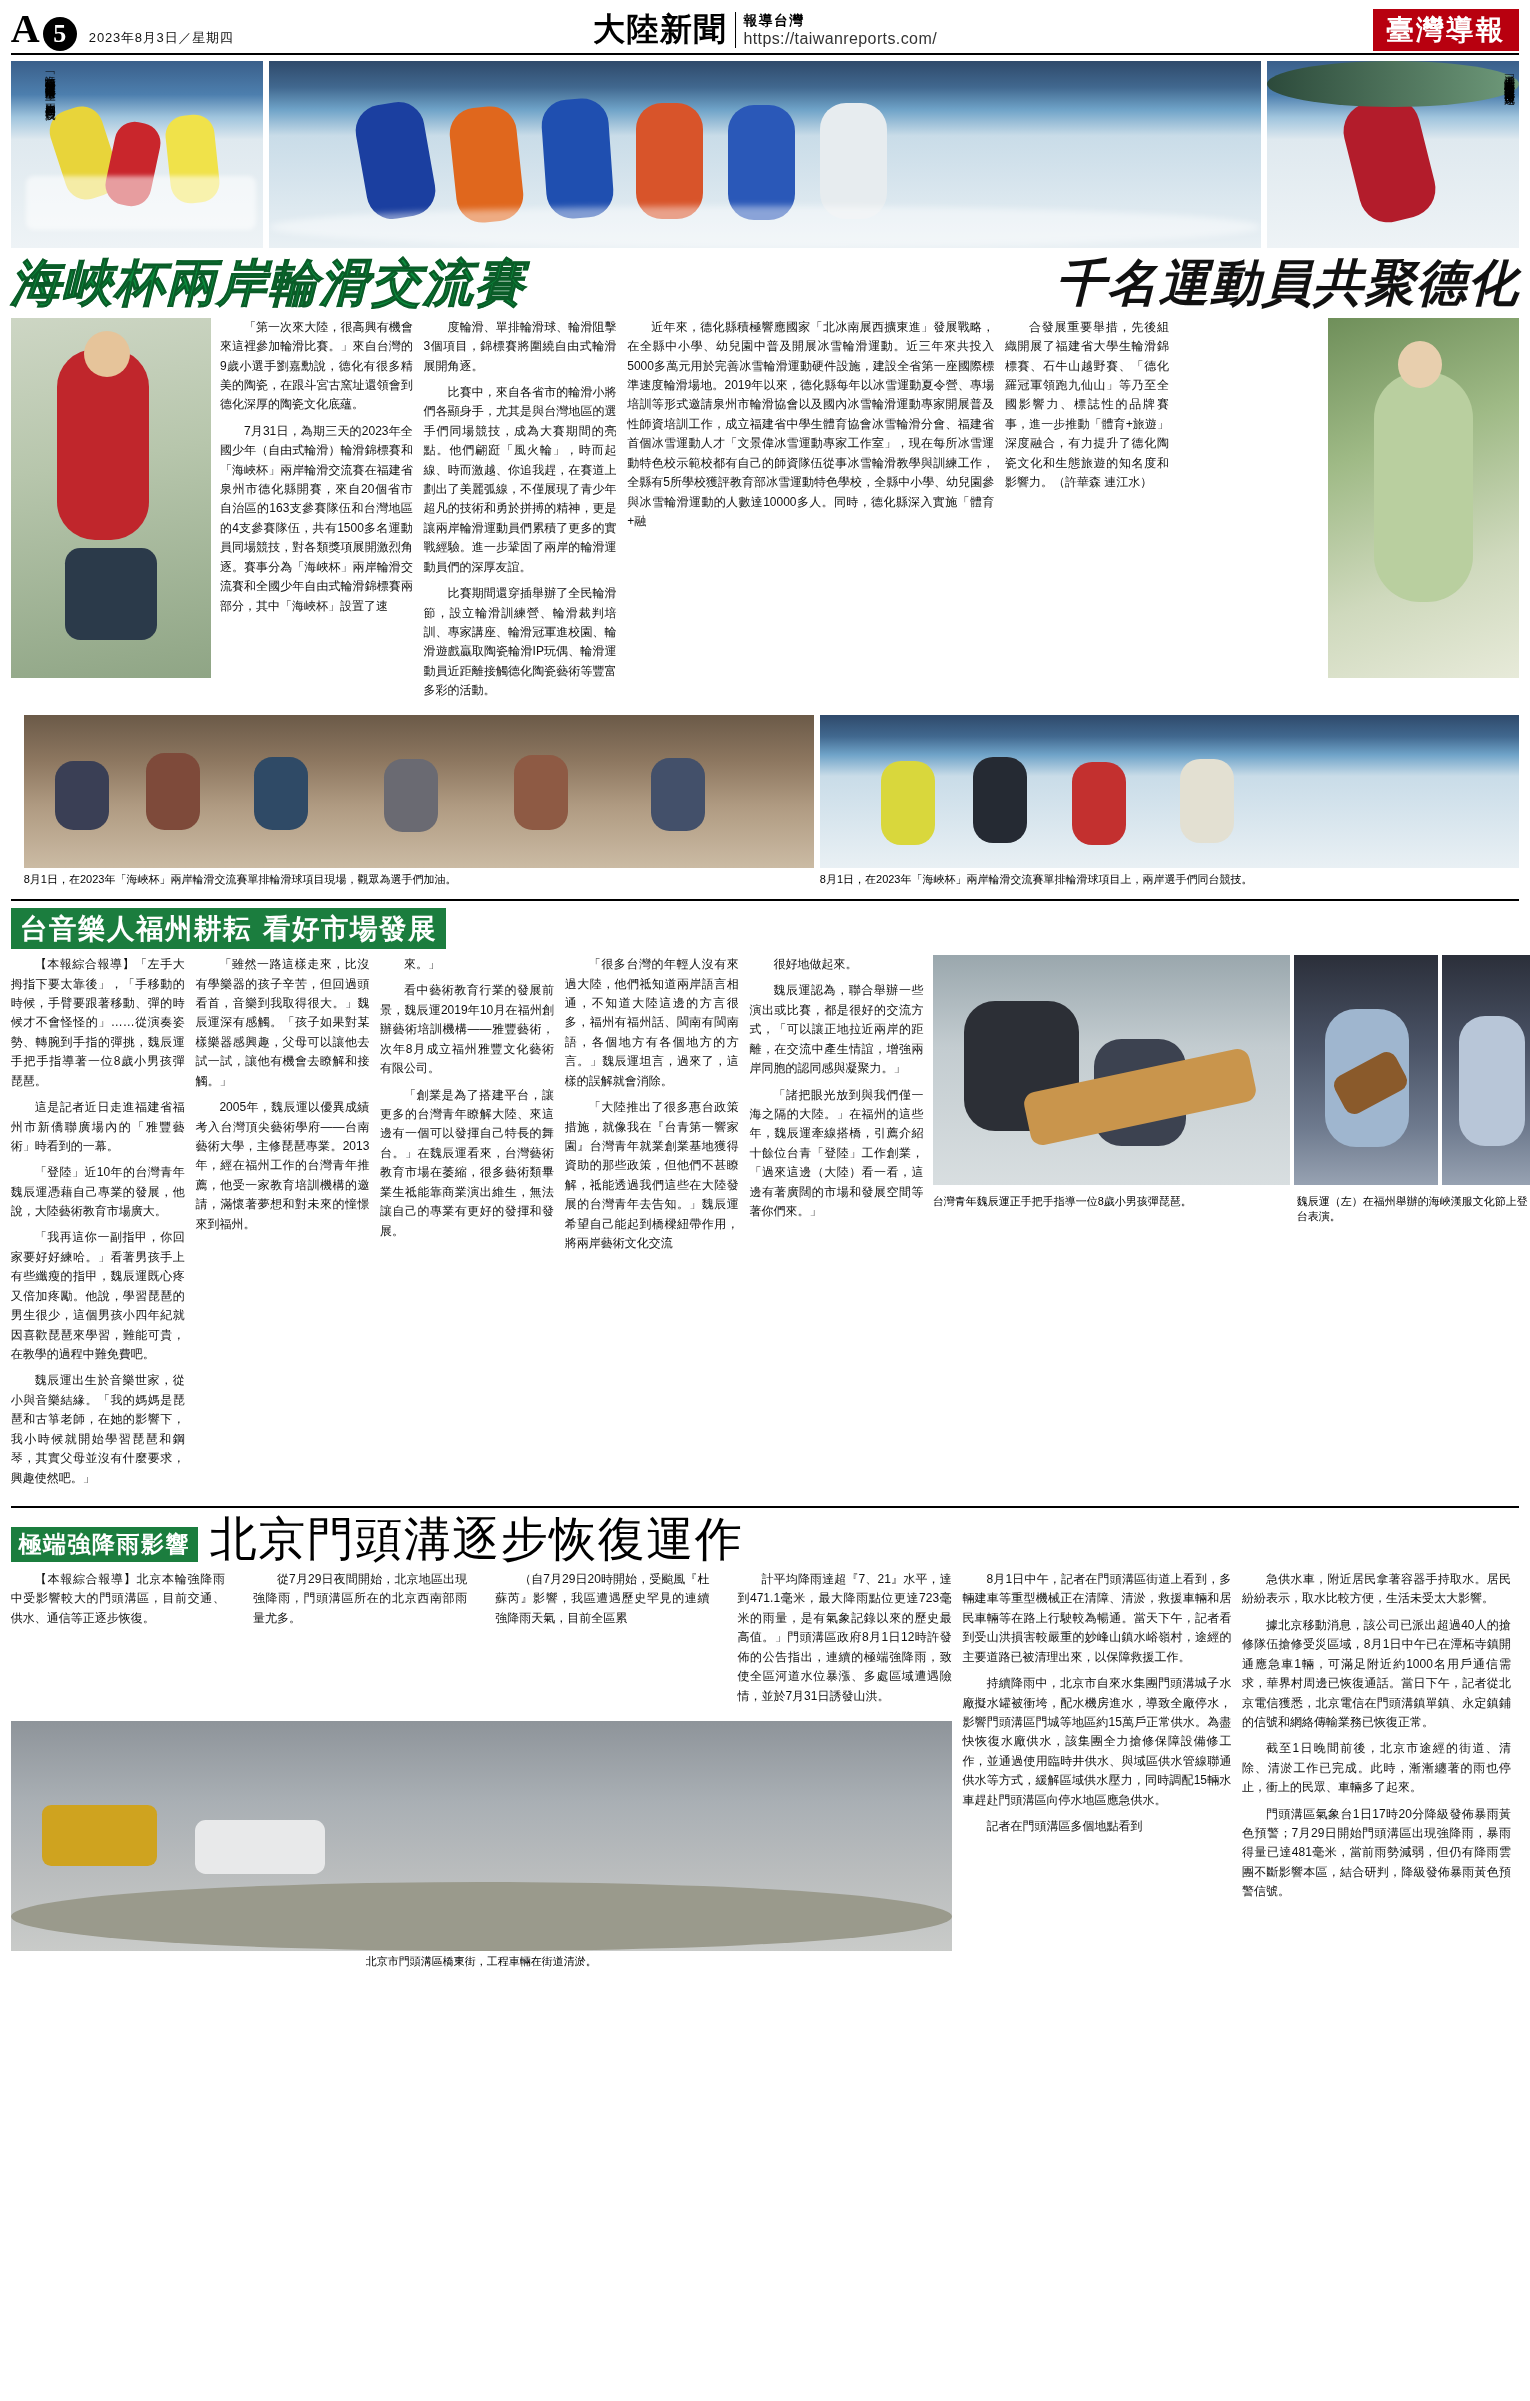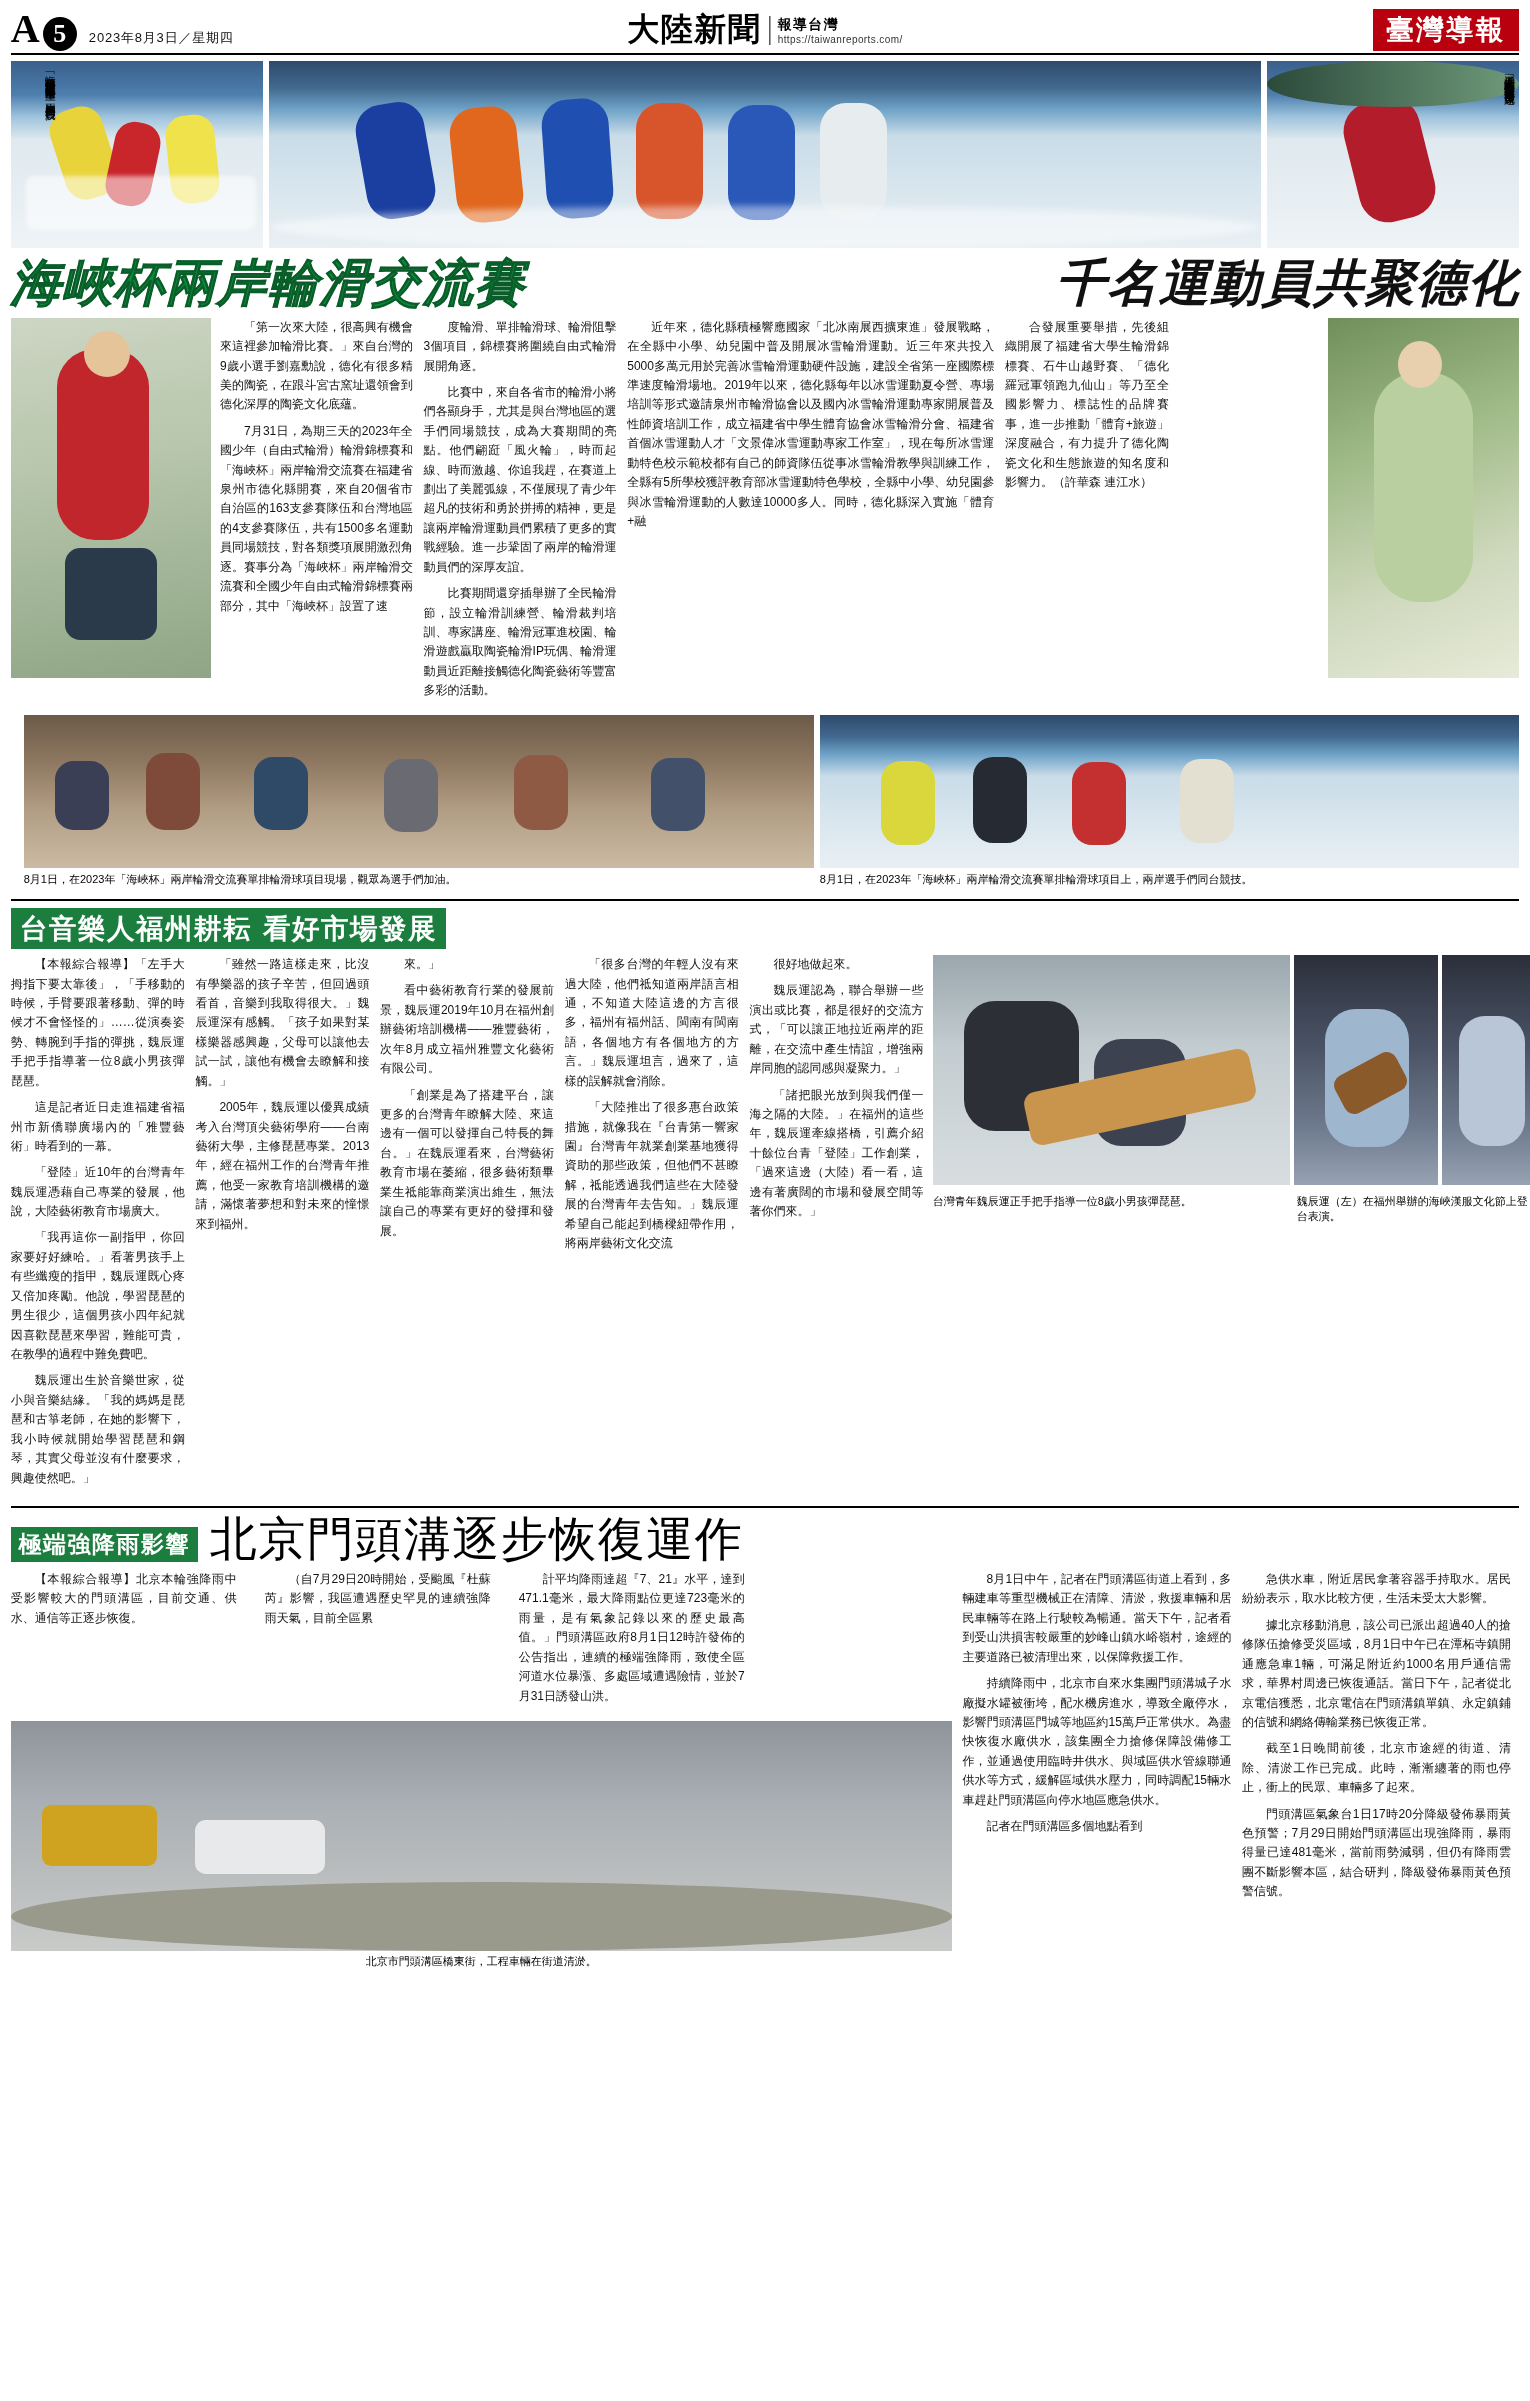--- a/index.html
+++ b/index.html
@@ -21,21 +21,21 @@
     display:inline-flex; align-items:center; justify-content:center;
     width:34px; height:34px; border-radius:50%; background:#000; color:#fff;
     font-family:"Liberation Serif", serif; font-size:26px; font-weight:bold;
     margin-left:3.1px;
   }
   .mh-date { font-size:13px; margin-left:12.2px; letter-spacing:0.8px; color:#111; }
   .mh-center { position:absolute; left:50%; transform:translateX(-50%); display:flex; align-items:center; gap:7.7px; }
   .mh-section { font-size:32px; font-weight:bold; letter-spacing:1.5px; font-family:"DejaVu Sans", sans-serif; }
   .mh-sub { display:flex; flex-direction:column; align-items:flex-start; border-left:1.5px solid #000; padding-left:7.7px; }
   .mh-sub-cn { font-size:13.8px; font-weight:bold; letter-spacing:1.5px; }
-  .mh-sub-url { font-size:10px; color:#333; letter-spacing:0.4px; }
+  .mh-sub-url { font-size:16px; color:#333; letter-spacing:0.4px; }
   .mh-right { margin-left:auto; display:flex; align-items:center; }
   .mh-logo {
     background:#b8000f; color:#fff; font-size:27.5px; font-weight:bold;
     padding:3.1px 13.8px; letter-spacing:2.3px; font-family:"DejaVu Sans", sans-serif;
   }
 
   
   .photo { position:relative; overflow:hidden; background:#cfd6da; }
 
   
@@ -287,20 +287,23 @@
       <span class="sec3-title">北京門頭溝逐步恢復運作</span>
     </div>
 
     <div class="sec3-body">
       <div class="sec3-left">
         <div class="sec3-textcols">
           <div class="col" style="width:226px;">
             <p>【本報綜合報導】北京本輪強降雨中受影響較大的門頭溝區，目前交通、供水、通信等正逐步恢復。</p>
           </div>
           <div class="col" style="width:226px;">
+            <p>從7月29日夜間開始，北京地區出現強降雨，門頭溝區所在的北京西南部雨量尤多。</p>
+          </div>
+          <div class="col" style="width:226px;">
             <p>（自7月29日20時開始，受颱風『杜蘇芮』影響，我區遭遇歷史罕見的連續強降雨天氣，目前全區累</p>
           </div>
           <div class="col" style="width:226px;">
             <p>計平均降雨達超『7、21』水平，達到471.1毫米，最大降雨點位更達723毫米的雨量，是有氣象記錄以來的歷史最高值。」門頭溝區政府8月1日12時許發佈的公告指出，連續的極端強降雨，致使全區河道水位暴漲、多處區域遭遇險情，並於7月31日誘發山洪。</p>
           </div>
         </div>
 
         <div class="sec3-photos">
           <div style="flex:1;">
             <div class="photo rain" style="height:230px;">

